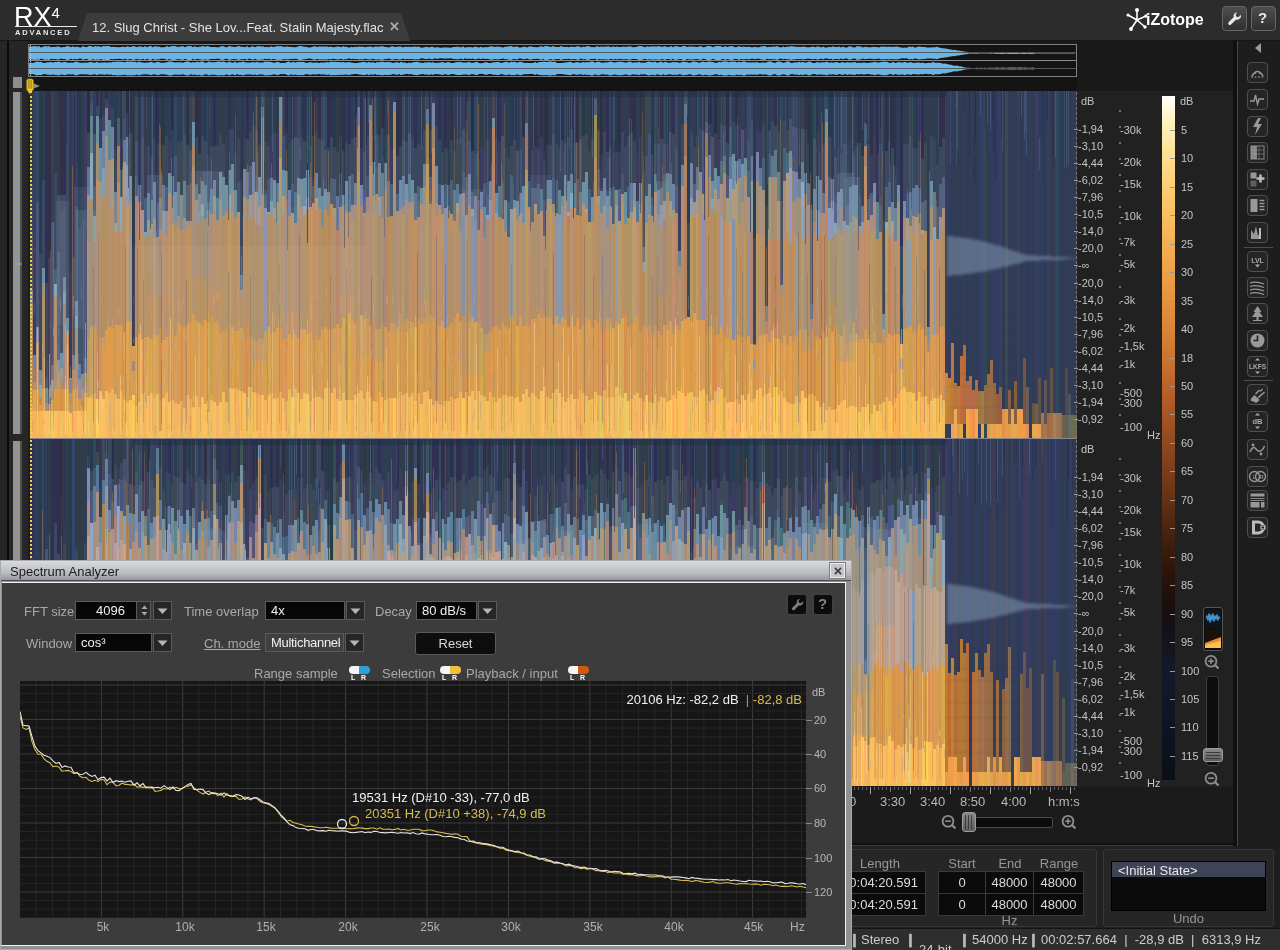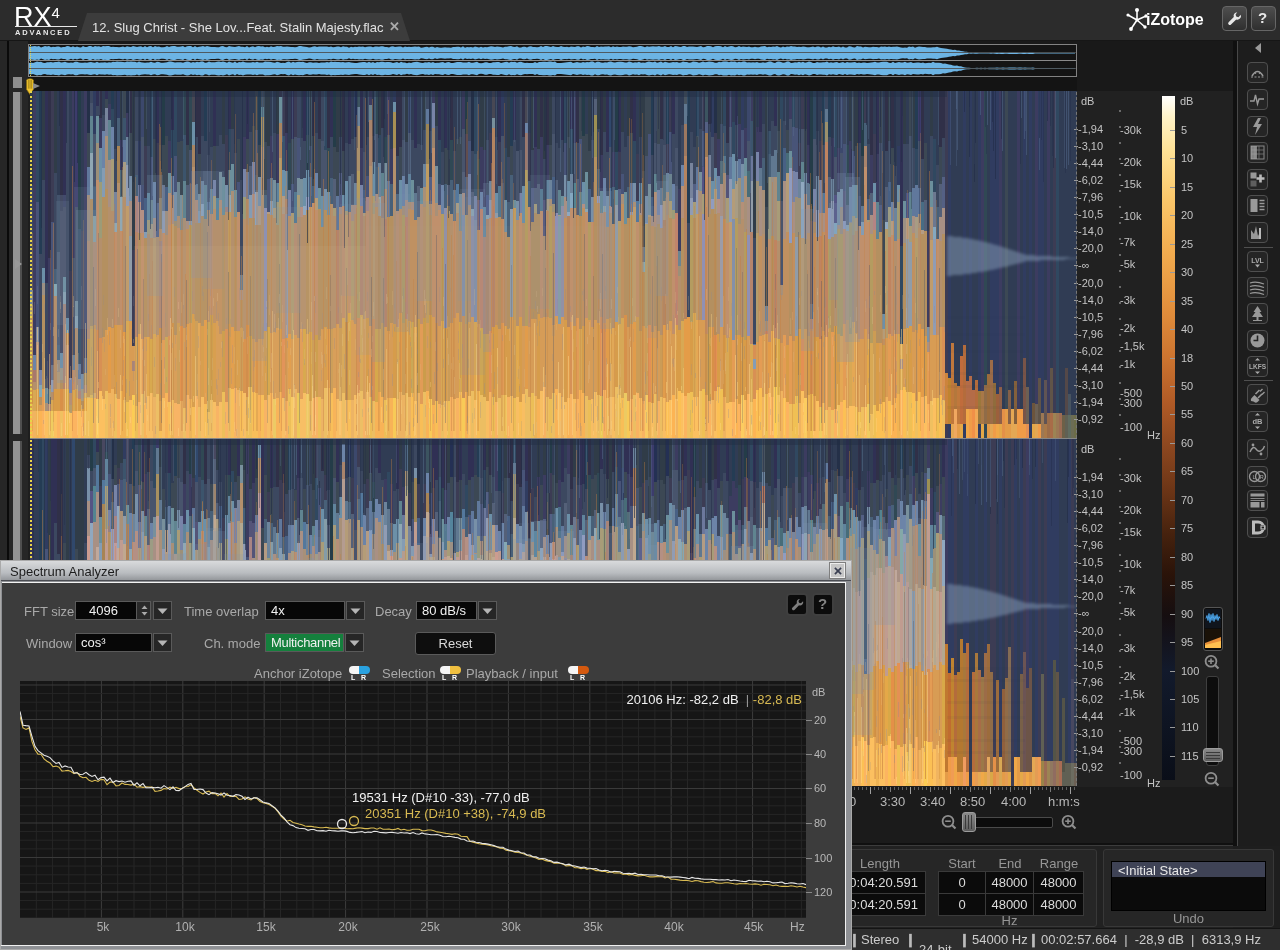--- a/index.html
+++ b/index.html
@@ -1202,21 +1202,21 @@
 <div class="abs" style="left:10px;top:564px;font-size:13px;color:#1c1c1c;">Spectrum Analyzer</div>
 <div class="abs" style="left:829px;top:562px;width:17px;height:17px;background:#c6c6c6;border:1px solid #7e7e7e;box-shadow:inset 0 0 0 1px #ededed;"></div>
 <svg class="abs" style="left:834px;top:567px;" width="8" height="8" viewBox="0 0 9 9">
     <path d="M1 1 L8 8 M8 1 L1 8" stroke="#3a3f52" stroke-width="1.9"></path>
   </svg>
 <div class="abs" style="left:1px;top:580px;width:850px;height:1px;background:#4a4c52;"></div>
 <div class="abs" style="left:2px;top:582px;width:844px;height:363px;background:#3c3c3c;border-top:1px solid #f2f2f2;"></div>
 <div class="abs" style="left:845px;top:582px;width:1px;height:364px;background:#f0f0f0;"></div>
 <div class="abs" style="left:1px;top:945px;width:845px;height:1px;background:#f0f0f0;"></div>
 <div style="position:absolute;font-size:13px;color:#a9a9a9;left:24px;top:604px;">FFT size</div>
-<div class="abs" style="left:75px;top:601px;width:62px;height:19px;background:#070707;border:1px solid #5a5a5a;color:#f0f0f0;font-size:13px;line-height:17px;padding-left:13px;">4096</div>
+<div class="abs" style="left:75px;top:601px;width:62px;height:19px;background:#070707;border:1px solid #5a5a5a;color:#f0f0f0;font-size:13px;line-height:17px;padding-left:20px;">4096</div>
 <div class="abs" style="left:137px;top:601px;width:14px;height:19px;background:#2a2a2a;border:1px solid #5a5a5a;border-left:none;"></div>
 <svg class="abs" style="left:140px;top:604px;" width="9" height="13" viewBox="0 0 9 13">
     <path d="M1.5 5 L4.5 1.5 L7.5 5 Z" fill="#aaa"></path>
     <path d="M1.5 8 L4.5 11.5 L7.5 8 Z" fill="#aaa"></path>
   </svg>
 <div class="abs" style="left:153px;top:601px;width:19px;height:19px;background:#262626;border:1px solid #5a5a5a;"></div>
 <svg class="abs" style="left:157px;top:608px;" width="11" height="7" viewBox="0 0 11 7">
     <path d="M0.5 0.5 L5.5 6 L10.5 0.5 Z" fill="#b5b5b5"></path>
   </svg>
 <div style="position:absolute;font-size:13px;color:#a9a9a9;left:184px;top:604px;">Time overlap</div>
@@ -1230,34 +1230,34 @@
 <div class="abs" style="left:478px;top:601px;width:19px;height:19px;background:#262626;border:1px solid #5a5a5a;"></div>
 <svg class="abs" style="left:482px;top:608px;" width="11" height="7" viewBox="0 0 11 7">
     <path d="M0.5 0.5 L5.5 6 L10.5 0.5 Z" fill="#b5b5b5"></path>
   </svg>
 <div style="position:absolute;font-size:13px;color:#a9a9a9;left:26px;top:636px;">Window</div>
 <div class="abs" style="left:75px;top:633px;width:77px;height:19px;background:#070707;border:1px solid #5a5a5a;color:#f0f0f0;font-size:13px;line-height:17px;padding-left:5px;">cos³</div>
 <div class="abs" style="left:153px;top:633px;width:19px;height:19px;background:#262626;border:1px solid #5a5a5a;"></div>
 <svg class="abs" style="left:157px;top:640px;" width="11" height="7" viewBox="0 0 11 7">
     <path d="M0.5 0.5 L5.5 6 L10.5 0.5 Z" fill="#b5b5b5"></path>
   </svg>
-<div style="position:absolute;font-size:13px;color:#a9a9a9;left:204px;top:636px;">Ch. mode</div>
-<div class="abs" style="left:265px;top:633px;width:79px;height:19px;background:#15803d;border:1px solid #5a5a5a;color:#f0f0f0;font-size:13px;line-height:17px;padding-left:5px;"><span style="letter-spacing:-0.3px;">Multichannel</span></div>
+<div style="position:absolute;font-size:13px;color:#a9a9a9;left:204px;top:636px;text-decoration:underline;">Ch. mode</div>
+<div class="abs" style="left:265px;top:633px;width:79px;height:19px;background:#404040;border:1px solid #5a5a5a;color:#f0f0f0;font-size:13px;line-height:17px;padding-left:5px;"><span style="letter-spacing:-0.3px;">Multichannel</span></div>
 <div class="abs" style="left:345px;top:633px;width:19px;height:19px;background:#262626;border:1px solid #5a5a5a;"></div>
 <svg class="abs" style="left:349px;top:640px;" width="11" height="7" viewBox="0 0 11 7">
     <path d="M0.5 0.5 L5.5 6 L10.5 0.5 Z" fill="#b5b5b5"></path>
   </svg>
 <div class="abs" style="left:415px;top:632px;width:81px;height:23px;background:#0e0e0e;border:1px solid #5a5a5a;border-radius:3px;color:#dadada;font-size:13px;text-align:center;line-height:21px;">Reset</div>
 <div class="abs" style="left:786px;top:593px;width:22px;height:23px;background:#0c0c0c;border:2px solid #3f3f3f;border-radius:4px;"></div>
 <svg class="abs" style="left:790px;top:597px;" width="15" height="15" viewBox="0 0 17 17">
     <path d="M11.2 2.2 a3.6 3.6 0 0 0 -3.4 4.8 L2.6 12.2 a1.7 1.7 0 0 0 2.4 2.4 L10.2 9.4 a3.6 3.6 0 0 0 4.6 -4.6 l-2.4 2.4 -2.2 -0.6 -0.6 -2.2 Z" fill="#7e7e7e"></path>
   </svg>
 <div class="abs" style="left:812px;top:593px;width:22px;height:23px;background:#0c0c0c;border:2px solid #3f3f3f;border-radius:4px;"></div>
 <div class="abs" style="left:818px;top:595px;color:#828282;font-size:15px;font-weight:bold;">?</div>
-<div style="position:absolute;font-size:13px;color:#a9a9a9;left:254px;top:666px;">Anchor iZotope</div>
+<div style="position:absolute;font-size:13px;color:#a9a9a9;left:254px;top:666px;">Range sample</div>
 <div class="abs" style="left:349px;top:666px;width:21px;height:8px;border-radius:4px;background:linear-gradient(90deg,#f5f5f5 0 48%,#2aa2e0 48% 100%);"></div>
 <div class="abs" style="left:351px;top:674px;width:21px;color:#fff;font-size:7px;font-weight:bold;">L&nbsp;&nbsp;&nbsp;R</div>
 <div style="position:absolute;font-size:13px;color:#a9a9a9;left:382px;top:666px;">Selection</div>
 <div class="abs" style="left:440px;top:666px;width:21px;height:8px;border-radius:4px;background:linear-gradient(90deg,#f5f5f5 0 48%,#f0c040 48% 100%);"></div>
 <div class="abs" style="left:442px;top:674px;width:21px;color:#fff;font-size:7px;font-weight:bold;">L&nbsp;&nbsp;&nbsp;R</div>
 <div style="position:absolute;font-size:13px;color:#a9a9a9;left:466px;top:666px;">Playback / input</div>
 <div class="abs" style="left:568px;top:666px;width:21px;height:8px;border-radius:4px;background:linear-gradient(90deg,#f5f5f5 0 48%,#d4590f 48% 100%);"></div>
 <div class="abs" style="left:570px;top:674px;width:21px;color:#fff;font-size:7px;font-weight:bold;">L&nbsp;&nbsp;&nbsp;R</div>
 <div class="abs" style="left:20px;top:681px;width:786px;height:237px;background:#161616;"></div>
 <svg class="abs" style="left:20px;top:681px;" width="786" height="237">

